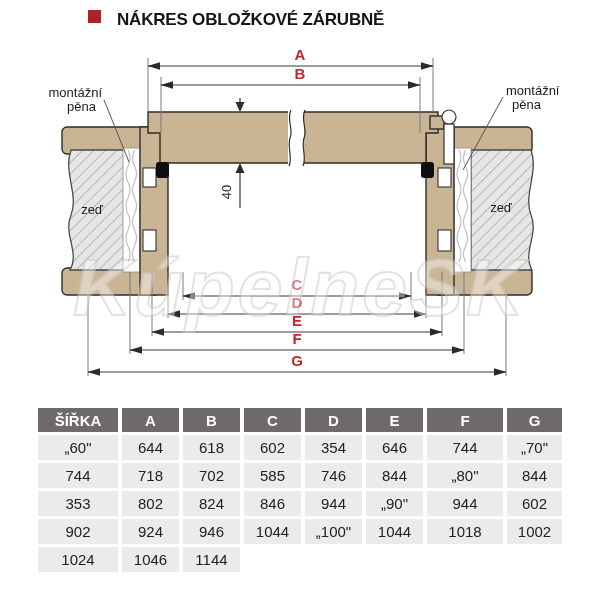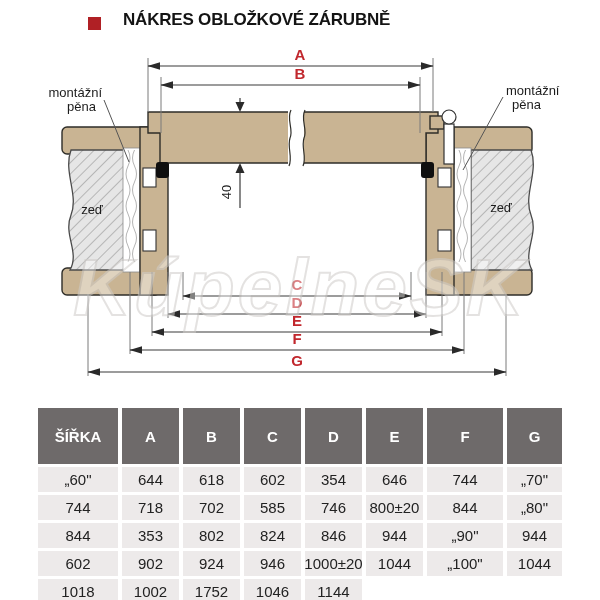--- a/index.html
+++ b/index.html
@@ -1,19 +1,19 @@
 <!DOCTYPE html>
 <html><head>
 <meta charset="utf-8">
 <style>
   html,body{margin:0;padding:0}
   body{width:600px;height:600px;position:relative;background:#fff;overflow:hidden;
        font-family:"Liberation Sans",sans-serif}
 
-  .title-row{position:absolute;left:88px;top:10px;display:flex;align-items:flex-end;gap:22px;z-index:5}
+  .title-row{position:absolute;left:88px;top:10px;display:flex;align-items:flex-start;gap:16px;z-index:5}
   .title-sq{width:13px;height:13px;background:#b02025}
   .title-txt{margin:0;font-size:17px;font-weight:800;color:#141414;letter-spacing:-0.2px}
 
   svg.diagram{position:absolute;left:0;top:40px;z-index:2}
 
   .watermark{position:absolute;left:0;right:0;top:248px;text-align:center;z-index:4;
              font-size:80px;font-weight:bold;font-style:italic;line-height:1;
              color:rgba(255,255,255,0.75);-webkit-text-stroke:2px #cfccc9;
              letter-spacing:3px;opacity:.55;pointer-events:none}
 
@@ -28,21 +28,21 @@
   .dim{stroke:#3a3a3a;stroke-width:1.2;fill:none}
   .dl{font-family:"Liberation Sans",sans-serif;font-size:15px;font-weight:bold;fill:#c1272d;text-anchor:middle}
   .lbl{font-family:"Liberation Sans",sans-serif;font-size:13px;fill:#1c1c1c}
   .ldr{stroke:#555;stroke-width:1;fill:none}
   .hinge{fill:#fff;stroke:#333;stroke-width:1.2}
 
   
   .size-table{position:absolute;left:38px;top:408px;z-index:3;display:grid;
               grid-template-columns:80px 57px 57px 57px 57px 57px 76px 55px;
               column-gap:4px;row-gap:3px}
-  .hcell{background:#6e6a6a;color:#fff;font-weight:bold;font-size:15px;height:56px;
+  .hcell{background:#6e6a6a;color:#fff;font-weight:bold;font-size:15px;height:24px;
          display:flex;align-items:center;justify-content:center}
   .dcell{background:#edeaea;color:#222;font-size:15px;height:25px;
          display:flex;align-items:center;justify-content:center}
 </style>
 </head>
 <body>
 
 <div class="title-row">
   <span class="title-sq"></span>
   <h1 class="title-txt">NÁKRES OBLOŽKOVÉ ZÁRUBNĚ</h1>
@@ -171,40 +171,38 @@
   <div class="dcell">354</div>
   <div class="dcell">646</div>
   <div class="dcell">744</div>
 
   <div class="dcell">„70"</div>
   <div class="dcell">744</div>
   <div class="dcell">718</div>
   <div class="dcell">702</div>
   <div class="dcell">585</div>
   <div class="dcell">746</div>
-  <div class="dcell">800±20</div>
   <div class="dcell">844</div>
 
   <div class="dcell">„80"</div>
   <div class="dcell">844</div>
   <div class="dcell">353</div>
   <div class="dcell">802</div>
   <div class="dcell">824</div>
   <div class="dcell">846</div>
   <div class="dcell">944</div>
 
   <div class="dcell">„90"</div>
   <div class="dcell">944</div>
   <div class="dcell">602</div>
   <div class="dcell">902</div>
   <div class="dcell">924</div>
   <div class="dcell">946</div>
-  <div class="dcell">1000±20</div>
   <div class="dcell">1044</div>
 
   <div class="dcell">„100"</div>
   <div class="dcell">1044</div>
   <div class="dcell">1018</div>
   <div class="dcell">1002</div>
-  <div class="dcell">1752</div>
+  <div class="dcell">1024</div>
   <div class="dcell">1046</div>
   <div class="dcell">1144</div>
 </div>
 
 </body></html>

